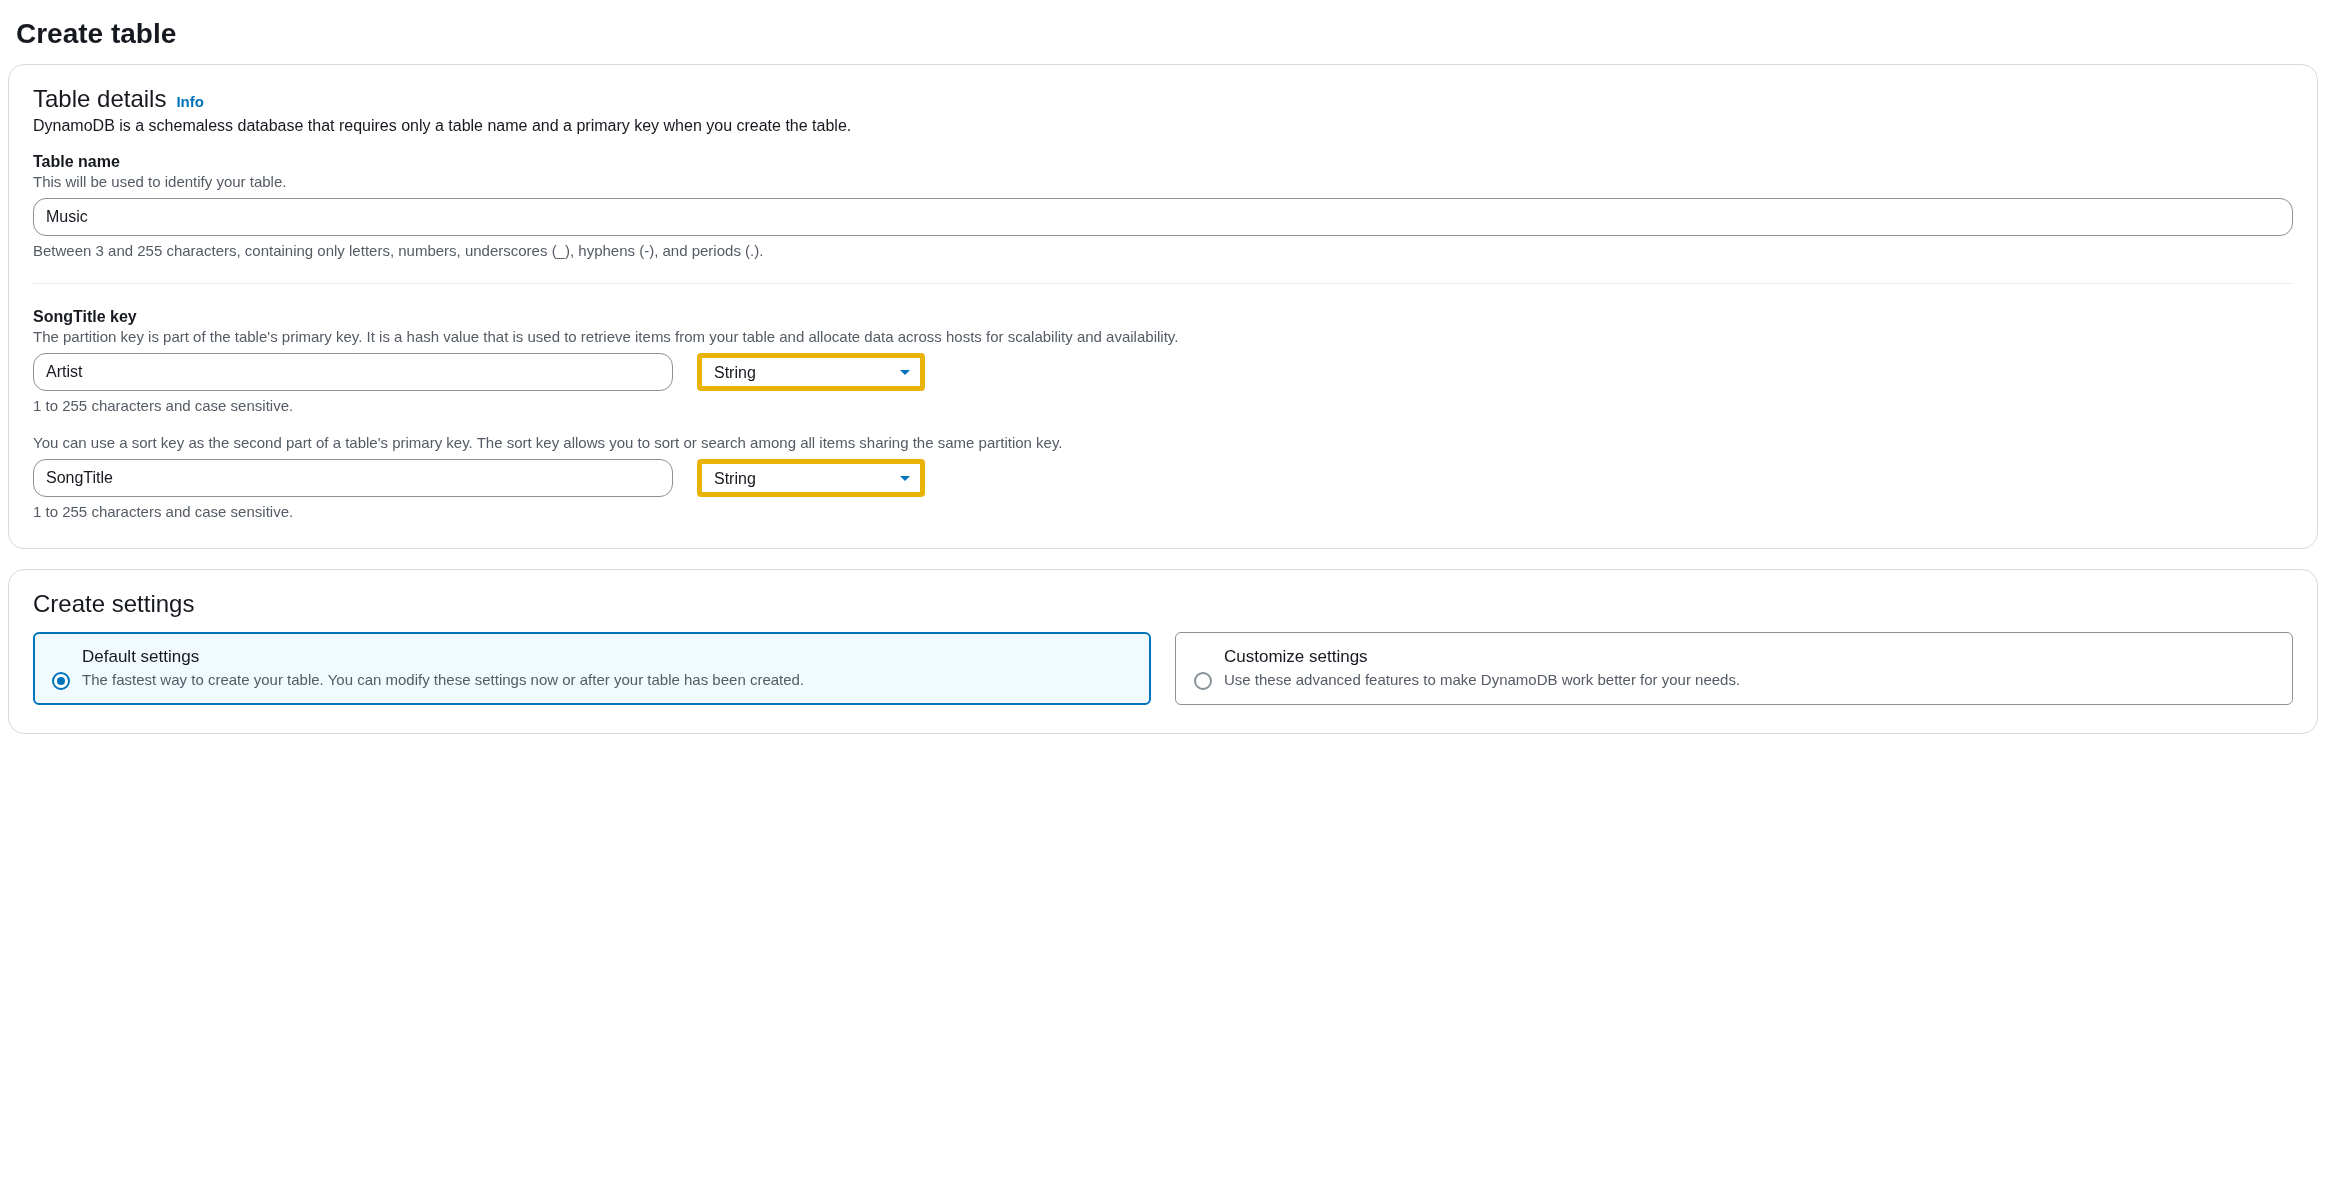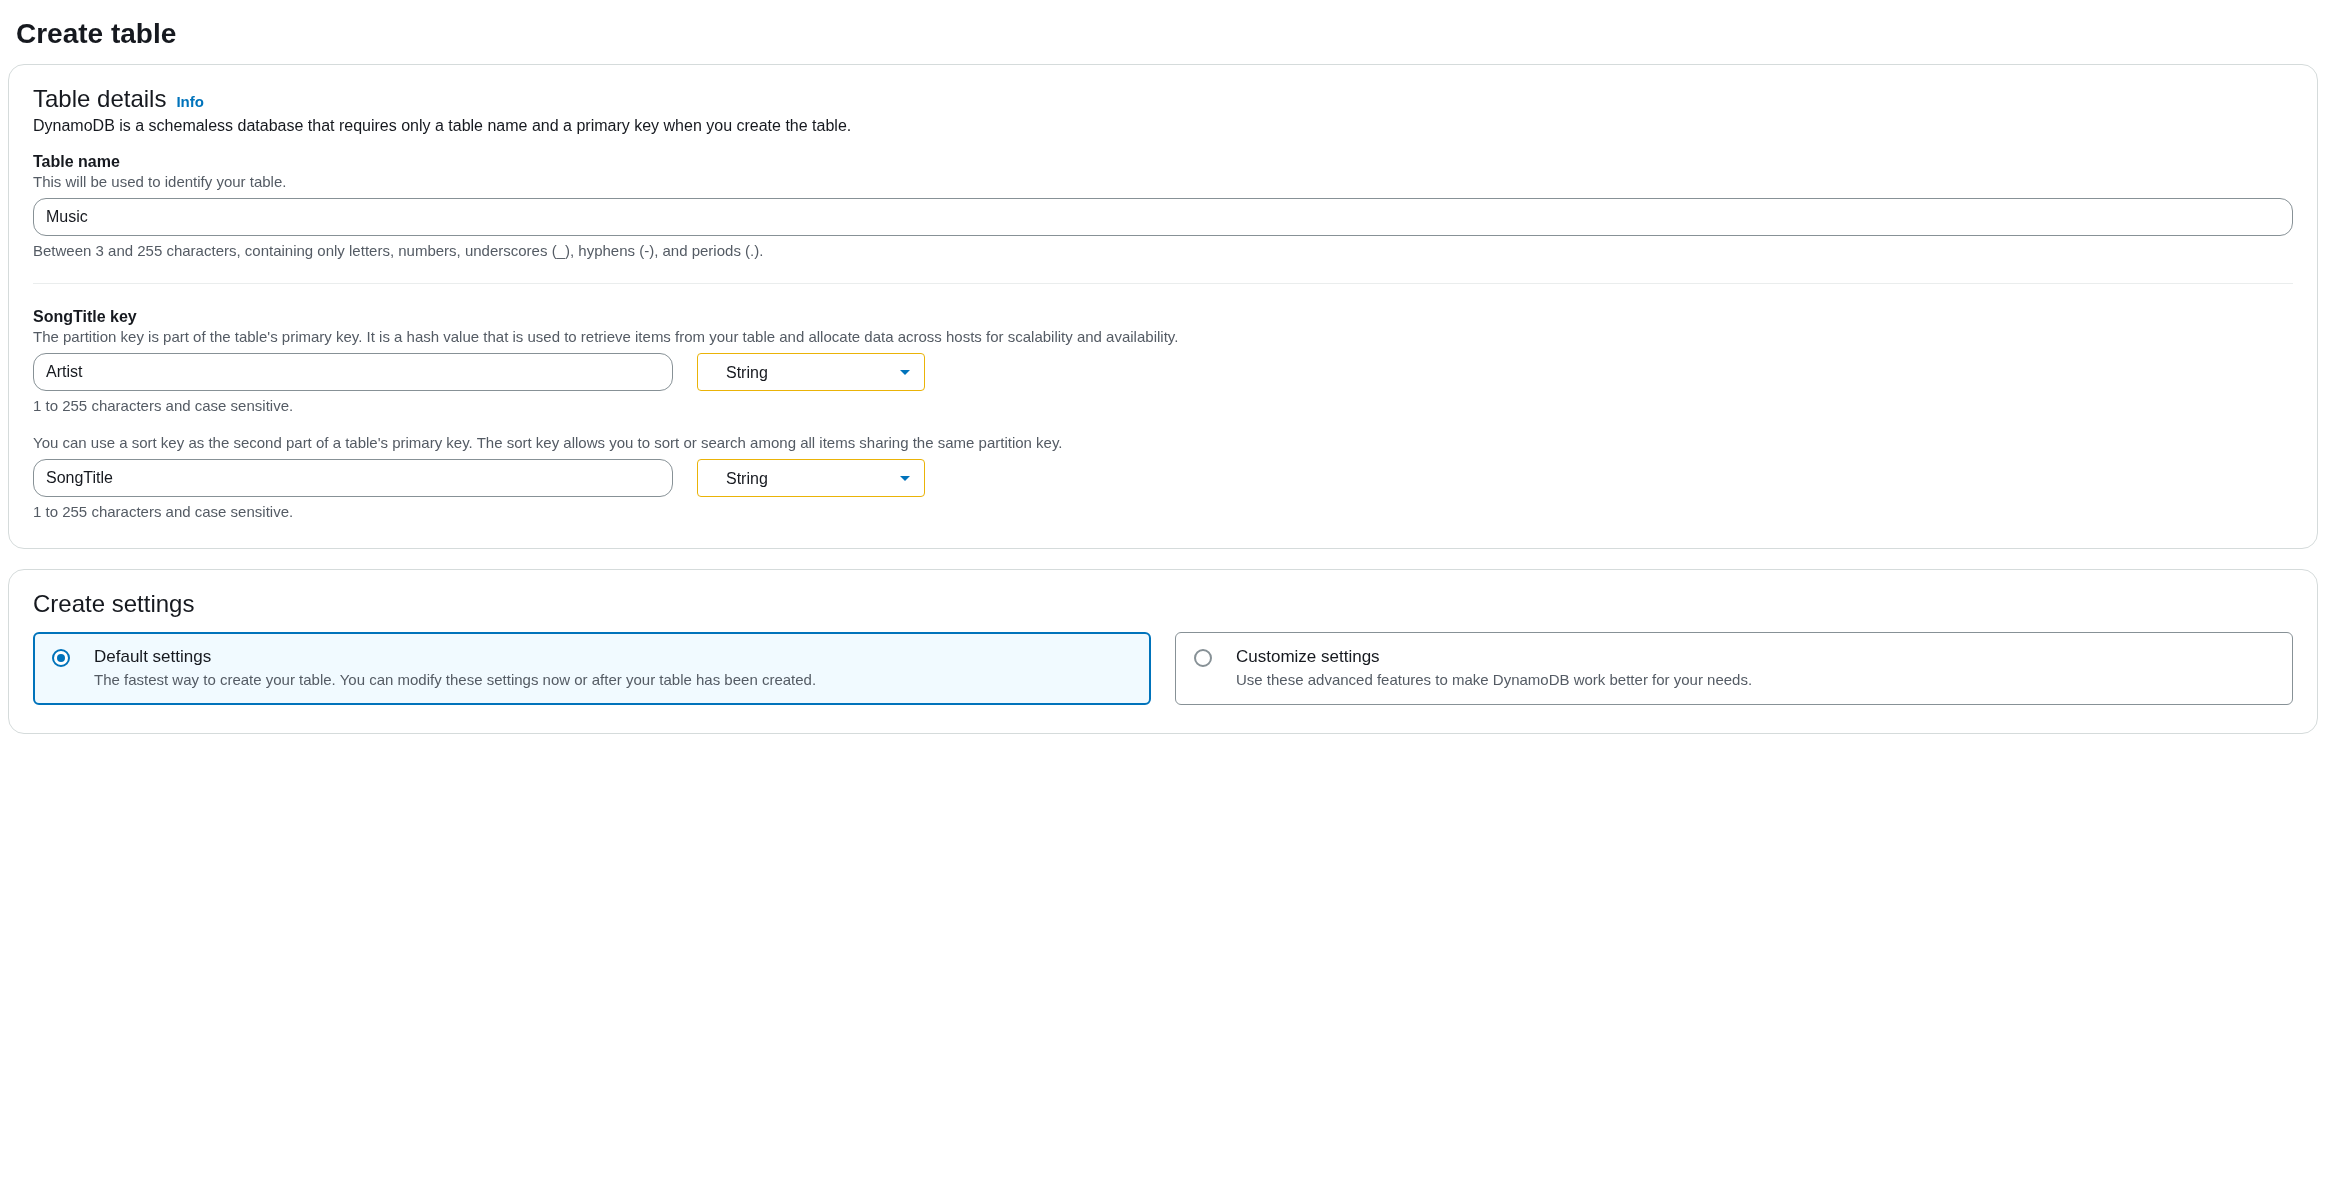--- a/index.html
+++ b/index.html
@@ -92,23 +92,23 @@
     .key-input-wrap {
       width: 640px;
     }
     .select-wrap {
       position: relative;
       width: 228px;
     }
     .select {
       width: 100%;
       height: 38px;
-      border: 1px solid #eab308;
+      border: 5px solid #eab308;
       border-radius: 4px;
-      padding: 0 36px 0 28px;
+      padding: 0 36px 0 12px;
       font-size: 16px;
       color: #16191f;
       background: #fff;
       appearance: none;
       cursor: pointer;
     }
     .select-caret {
       position: absolute;
       right: 14px;
       top: 50%;
@@ -123,22 +123,22 @@
       display: flex;
       gap: 24px;
       margin-top: 14px;
     }
     .radio-card {
       flex: 1;
       border: 1px solid #879196;
       border-radius: 6px;
       padding: 14px 18px;
       display: flex;
-      align-items: flex-start;
-      gap: 24px;
+      align-items: flex-end;
+      gap: 12px;
       cursor: pointer;
       background: #fff;
     }
     .radio-card.selected {
       border: 2px solid #0073bb;
       background: #f1faff;
       padding: 13px 17px;
     }
     .radio-circle {
       width: 18px;

